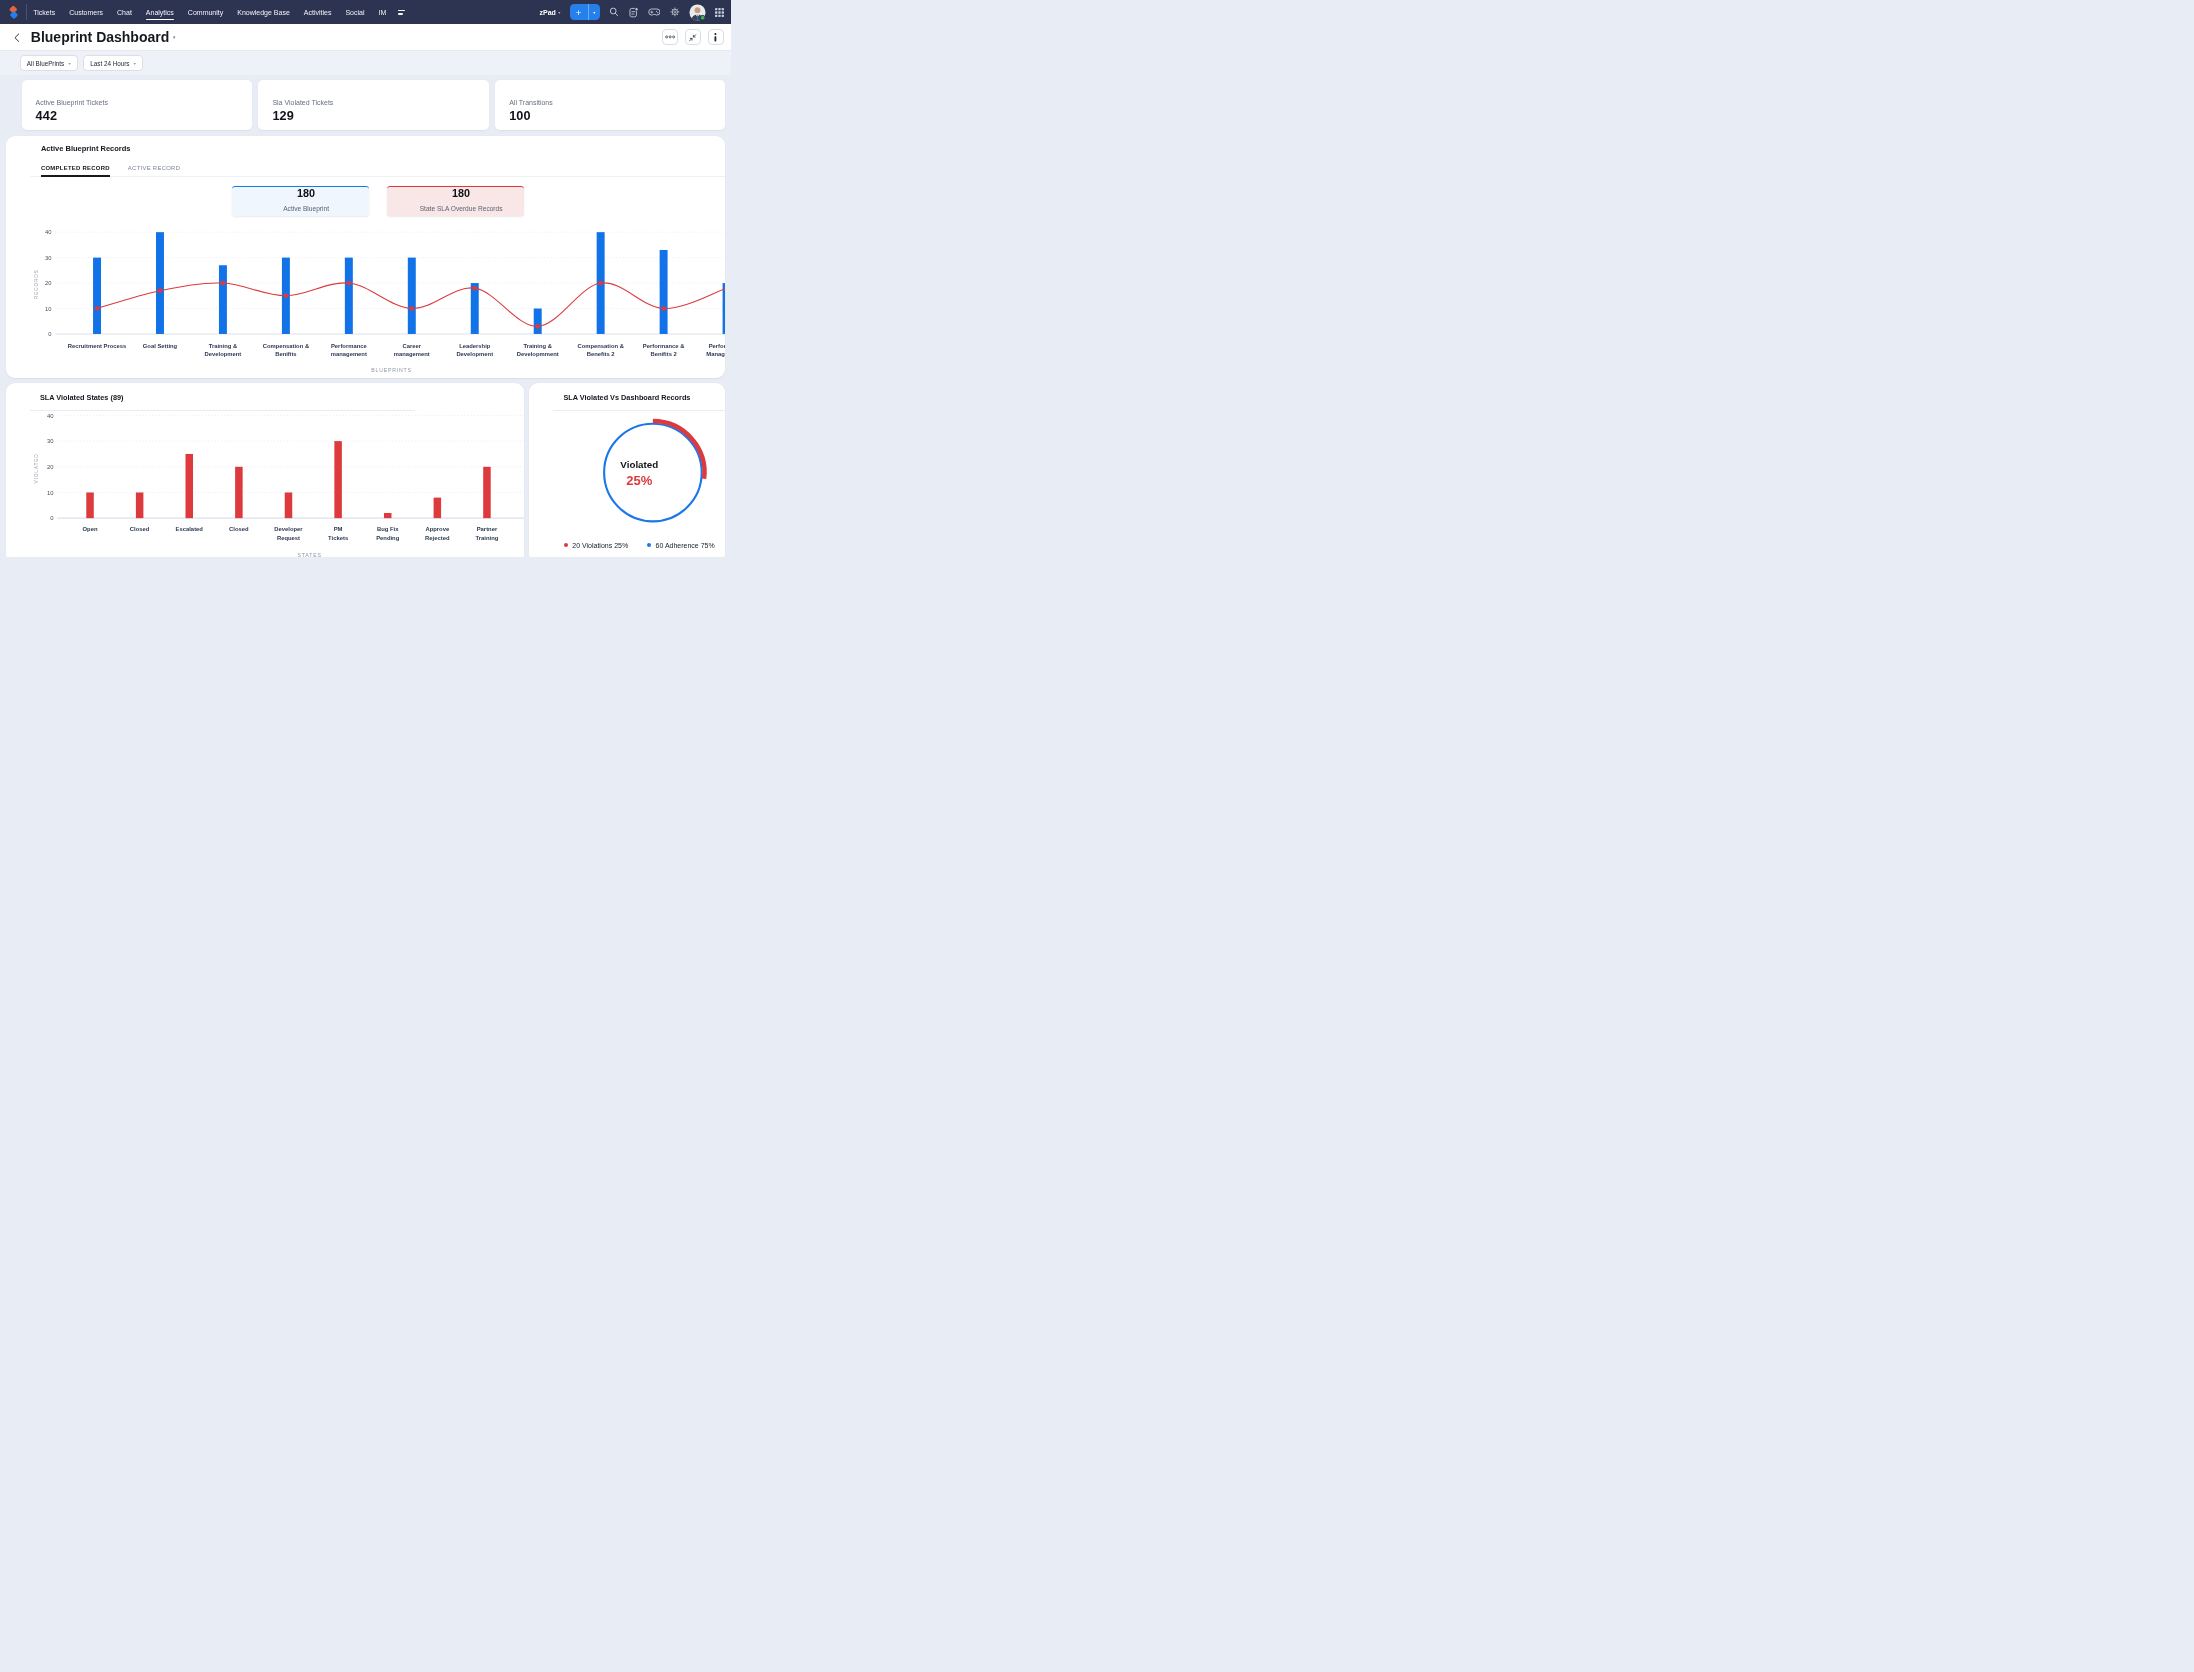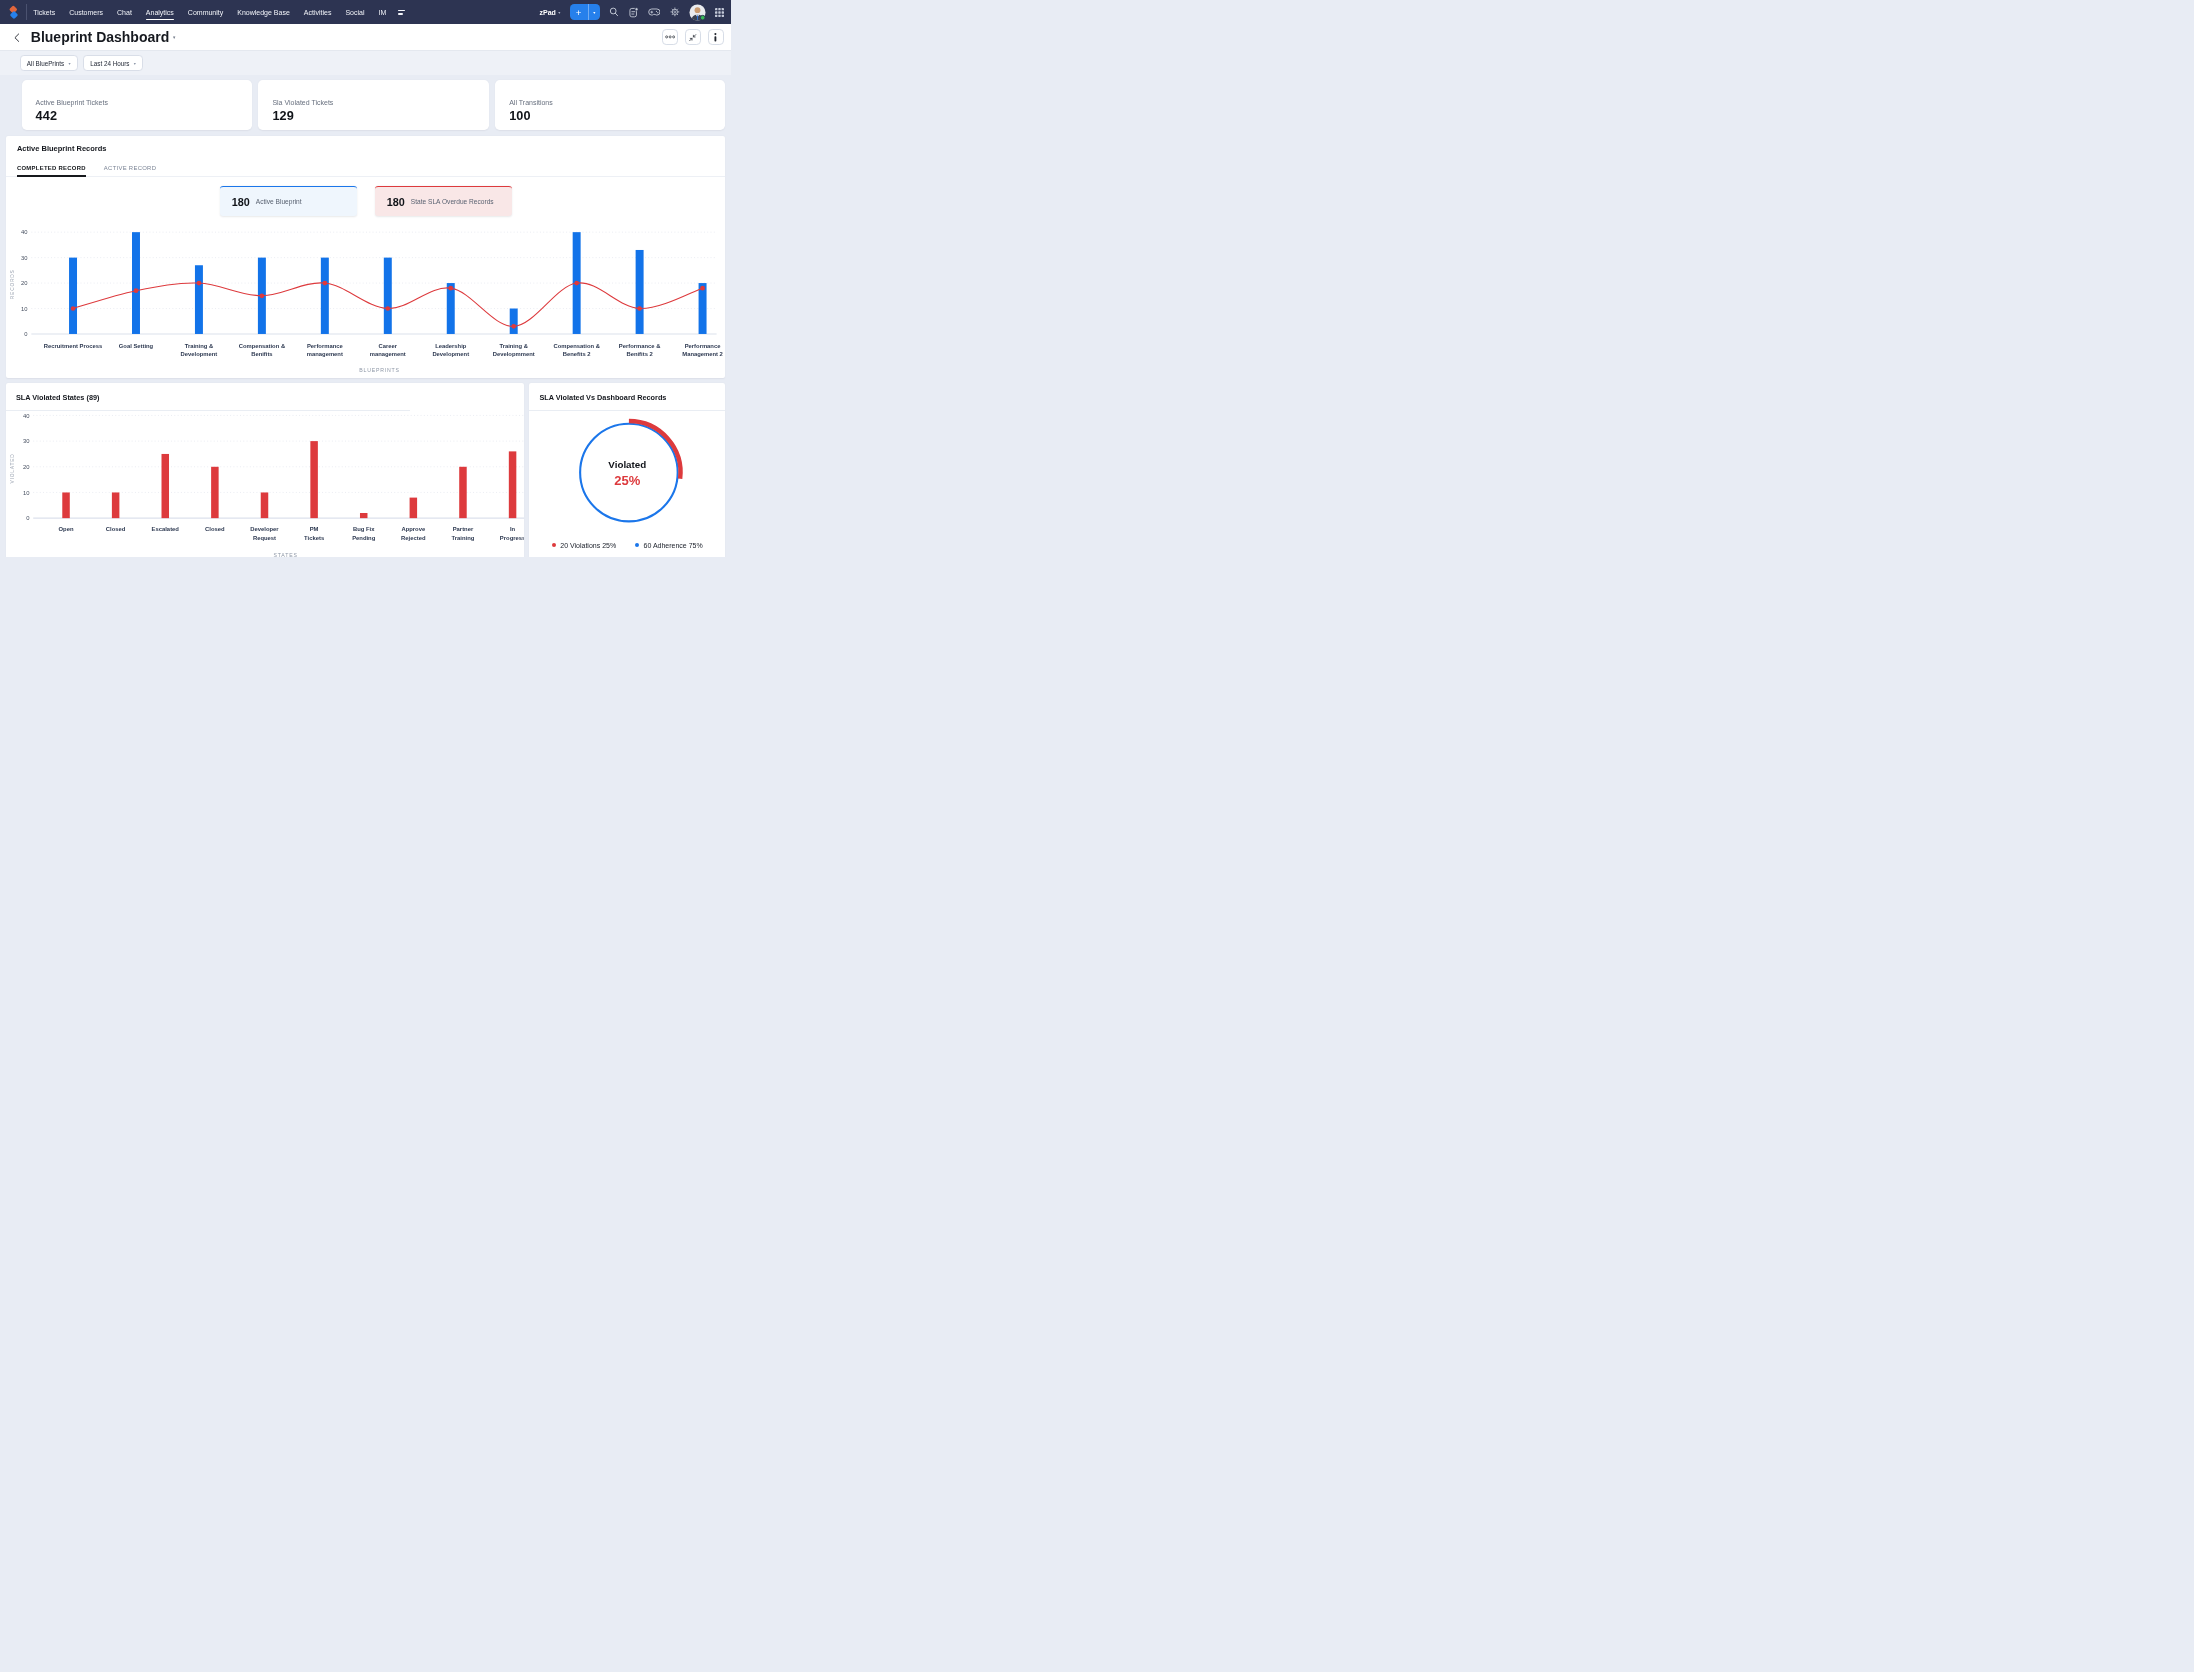--- a/index.html
+++ b/index.html
@@ -40,29 +40,29 @@
   .filter-pill { height:15.5px; background:#fff; border:0.5px solid #d9dee8; border-radius:3.8px; display:flex; align-items:center; gap:4.2px; padding:0 6.1px; font-size:6.3px; color:#1c2230; cursor:pointer; }
   .filter-pill .caret { color:#8a94a6; font-size:4.2px; }
 
   
   .content { padding:5.6px; }
   .stat-row { display:flex; gap:6.6px;padding-left:16px; }
   .stat-card { flex:1; height:50px; background:#fff; border-radius:4.7px; box-shadow:0 0.5px 1.4px rgba(27,35,50,.06); padding:11.3px 14px 0 14px; display:flex; flex-direction:column; justify-content:center; }
   .stat-label { font-size:7px; color:#68707f; }
   .stat-value { font-size:12.7px; font-weight:700; color:#111419; margin-top:3.3px; letter-spacing:0.1px; }
 
-  .panel { background:#fff; border-radius:2px; box-shadow:0 0.5px 1.4px rgba(27,35,50,.06); margin-top:5.6px; }
+  .panel { background:#fff; border-radius:9px; box-shadow:0 0.5px 1.4px rgba(27,35,50,.06); margin-top:5.6px;padding-left:24px; }
   .bp-panel { padding-top:8.4px; overflow:hidden; }
   .panel-title { font-size:7.5px; font-weight:700; color:#14171d; padding:0 11.3px; }
   .tabs { display:flex; gap:18px; padding:0 11.3px; margin-top:11.3px; border-bottom:0.5px solid #edf0f5; }
   .tab { font-size:5.9px; letter-spacing:0.3px; padding-bottom:5.6px; cursor:pointer; color:#7a8394; position:relative; }
   .tab.active { color:#121519; font-weight:700; }
   .tab.active::after { content:""; position:absolute; left:0; right:0; bottom:-0.5px; height:1.4px; background:#17191d; }
   .badge-row { display:flex; justify-content:center; gap:18px; margin-top:9px; }
-  .badge { width:137px; height:29.5px; border-radius:3.3px; display:flex; align-items:center; gap:6.1px; padding-left:12.2px; box-shadow:0 0.5px 1.9px rgba(27,35,50,.10); }
+  .badge { width:137px; height:29.5px; border-radius:3.3px; display:flex; align-items:center; gap:6.1px; padding-left:12.2px; box-shadow:0 0.5px 1.9px rgba(27,35,50,.10);flex-direction:column; }
   .badge.blue { background:#eff6fd; border-top:1.4px solid #1b76ea; }
   .badge.red  { background:#f9e7e7; border-top:1.4px solid #dd3a3d; }
   .badge-value { font-size:10.8px; font-weight:700; color:#101318; }
   .badge-label { font-size:6.6px; color:#5a6372; }
   .combo-chart { margin-top:9.4px; }
   .combo-chart svg { display:block; }
   .axis-xlabel { text-align:center; font-size:5.2px; letter-spacing:0.8px; color:#8d97a6; padding:0 0 4.7px 28px; }
 
   .bottom-row { display:flex; gap:5.6px; margin-top:5.6px; height:180px; }
   .sla-panel { width:518px; flex:0 0 auto; overflow:hidden; padding-top:9.4px; }

